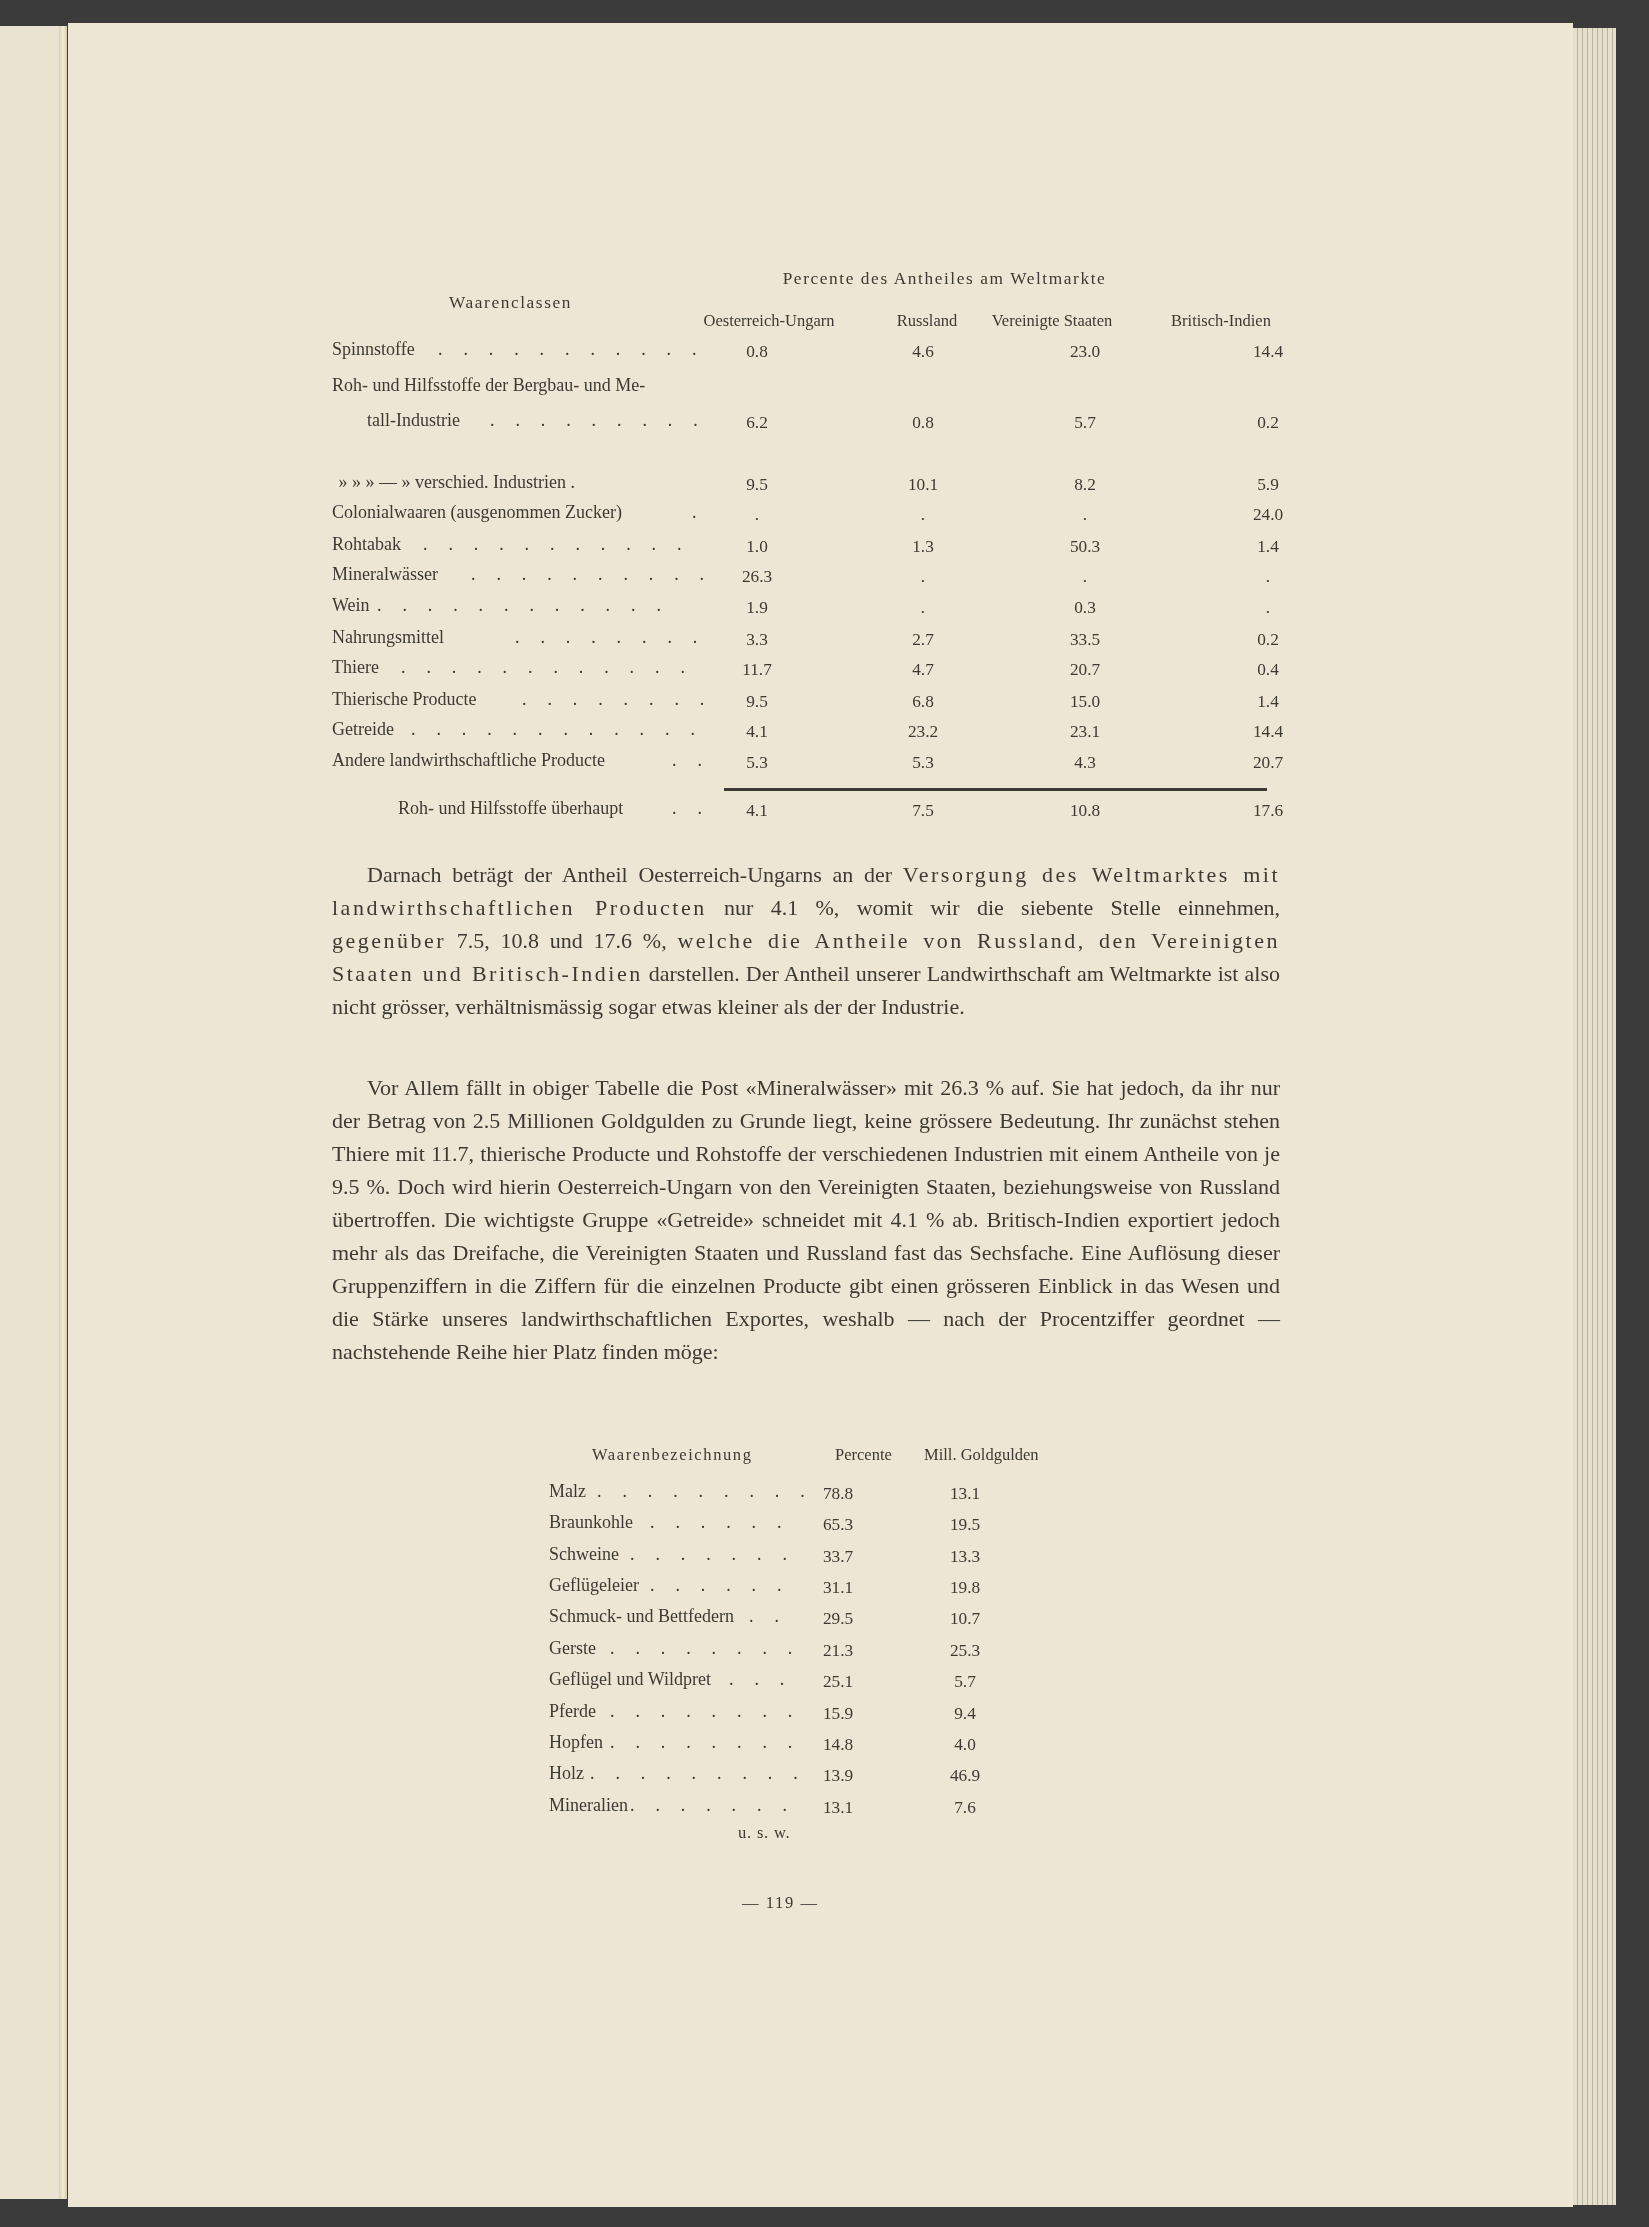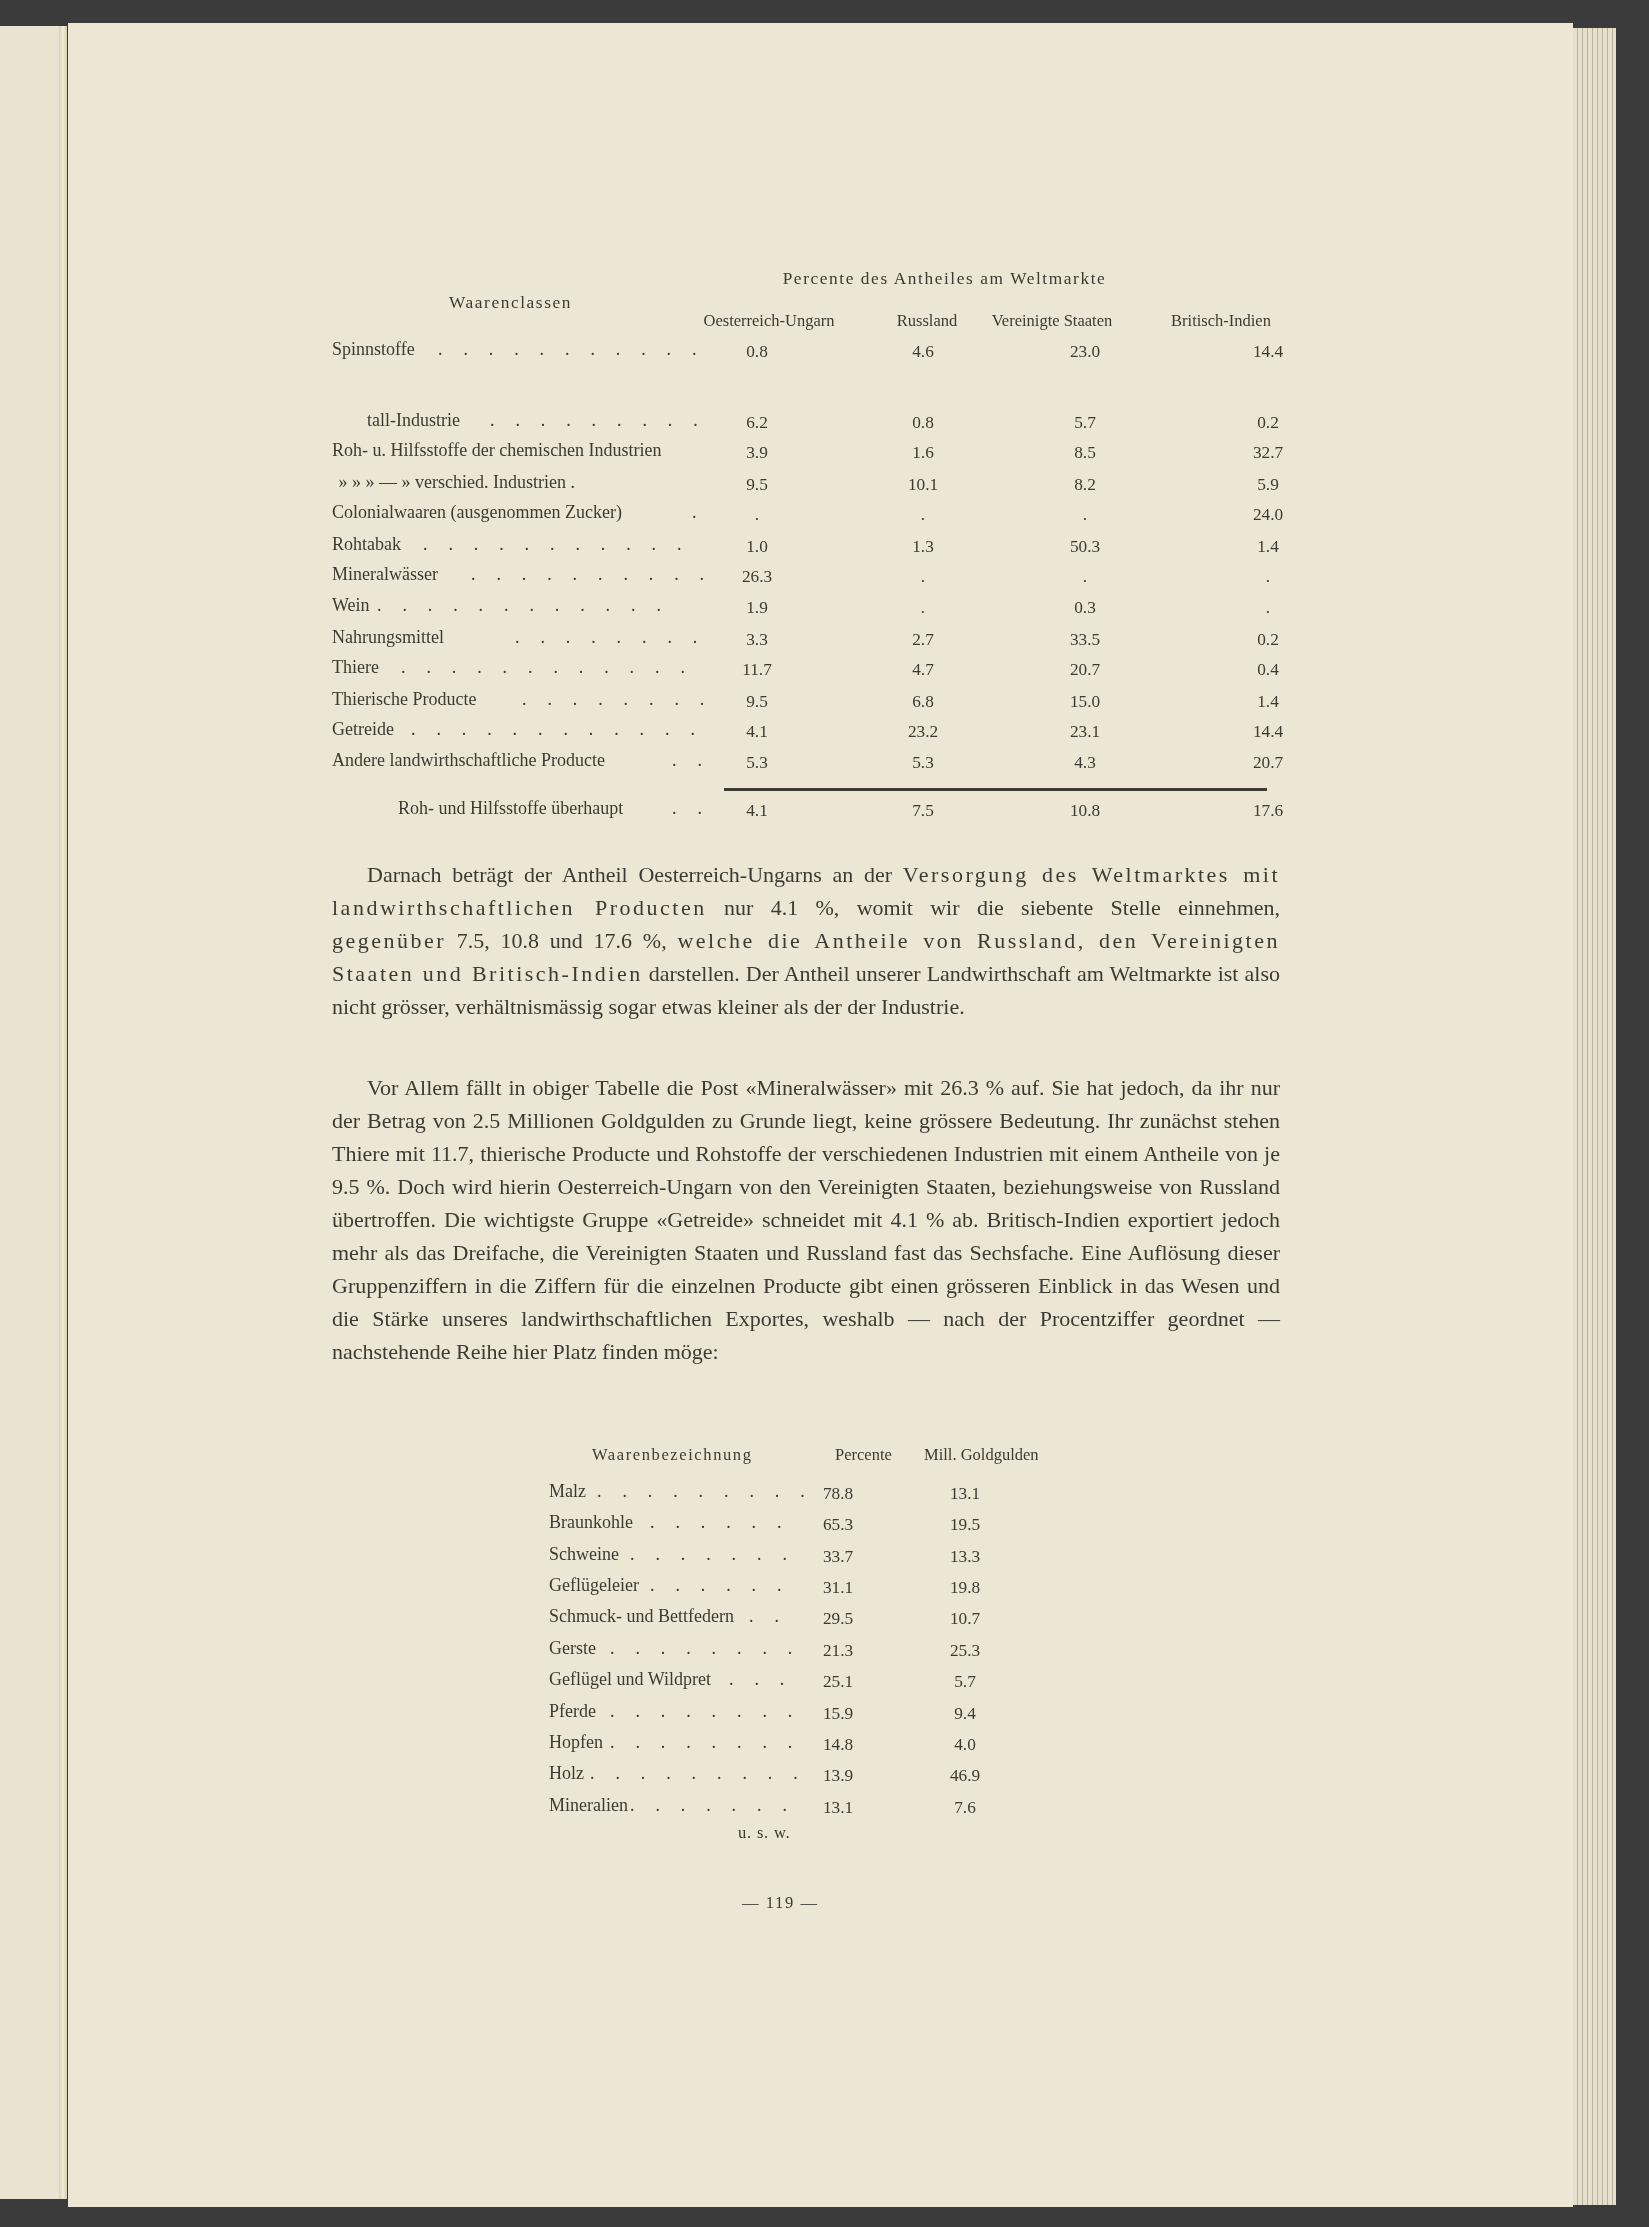--- a/index.html
+++ b/index.html
@@ -92,35 +92,31 @@
   <div class="t1-colhead" style="left:1155px;width:132px;">Britisch-Indien</div>
 
   <div class="t1-row" style="top:339px;">
     <span class="t1-label">Spinnstoffe</span>
     <span class="t1-dots" style="left:106px;">. . . . . . . . . . .</span>
     <span class="t1-val" style="left:388px;">0.8</span>
     <span class="t1-val" style="left:554px;">4.6</span>
     <span class="t1-val" style="left:716px;">23.0</span>
     <span class="t1-val" style="left:899px;">14.4</span>
   </div>
+  <div class="t1-row" style="top:375px;">
+    <span class="t1-label">Roh- und Hilfsstoffe der Bergbau- und Me-</span>
+  </div>
   <div class="t1-row" style="top:410px;">
     <span class="t1-label" style="left:35px;">tall-Industrie</span>
     <span class="t1-dots" style="left:158px;">. . . . . . . . .</span>
     <span class="t1-val" style="left:388px;">6.2</span>
     <span class="t1-val" style="left:554px;">0.8</span>
     <span class="t1-val" style="left:716px;">5.7</span>
     <span class="t1-val" style="left:899px;">0.2</span>
   </div>
-  <div class="t1-row" style="top:440px;">
-    <span class="t1-label">Roh- u. Hilfsstoffe der chemischen Industrien</span>
-    <span class="t1-val" style="left:388px;">3.9</span>
-    <span class="t1-val" style="left:554px;">1.6</span>
-    <span class="t1-val" style="left:716px;">8.5</span>
-    <span class="t1-val" style="left:899px;">32.7</span>
-  </div>
   <div class="t1-row" style="top:472px;">
     <span class="t1-label" style="left:6.6px;">»  »    »  — » verschied. Industrien .</span>
     <span class="t1-val" style="left:388px;">9.5</span>
     <span class="t1-val" style="left:554px;">10.1</span>
     <span class="t1-val" style="left:716px;">8.2</span>
     <span class="t1-val" style="left:899px;">5.9</span>
   </div>
   <div class="t1-row" style="top:502px;">
     <span class="t1-label">Colonialwaaren (ausgenommen Zucker)</span>
     <span class="t1-dots" style="left:360px;">.</span>

